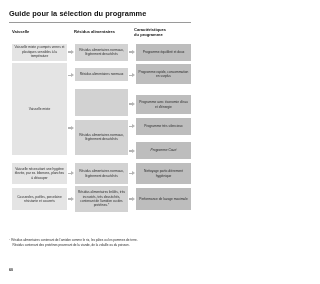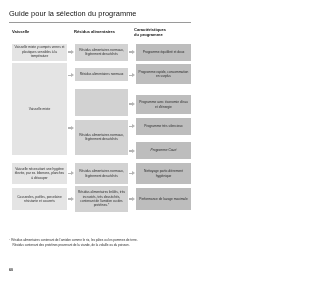--- a/index.html
+++ b/index.html
@@ -26,21 +26,21 @@
 
   
   .title-wrap {
     position: absolute;
     left: 9px;
     top: 9px;
     width: 182px;
   }
   .title {
     font-size: 7.4px;
-    font-weight: normal;
+    font-weight: bold;
     letter-spacing: 0.05px;
     color: #111;
     white-space: nowrap;
   }
   .title-rule {
     position: absolute;
     left: 9px;
     top: 21.5px;
     width: 182px;
     height: 0.6px;

